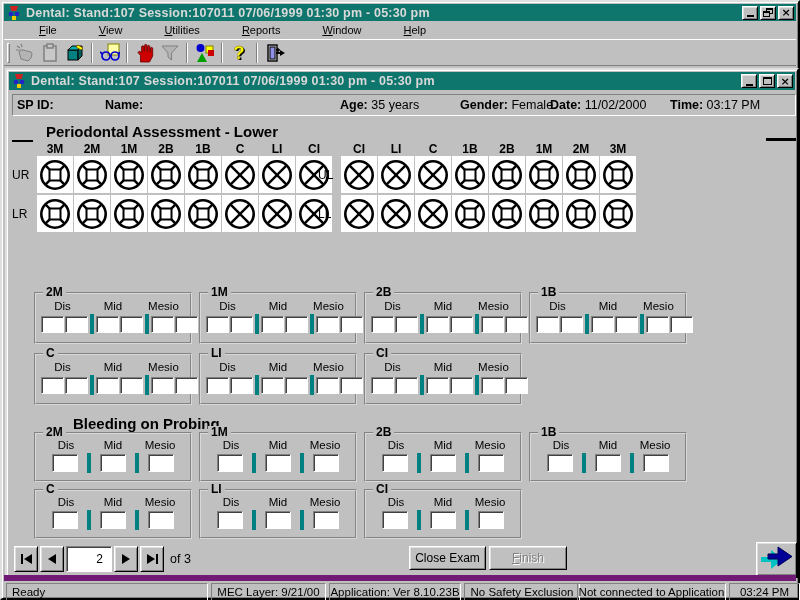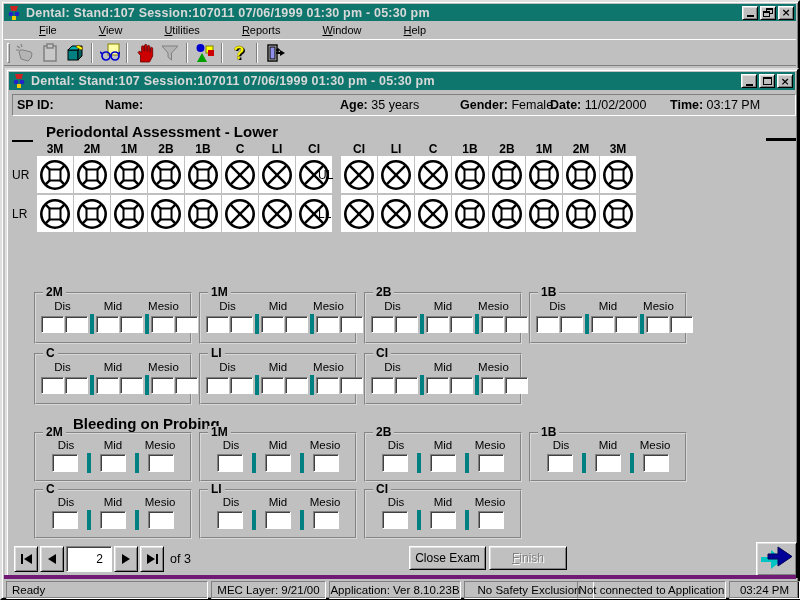--- a/index.html
+++ b/index.html
@@ -94,21 +94,21 @@
   .nav-btn { position:absolute; width:24px; height:26px; top:456px; }
   .page-field { position:absolute; left:57px; top:456px; width:46px; height:26px; background:#fff;
     border:1px solid; border-color:#808080 #fff #fff #808080; box-shadow: inset 1px 1px 0 #404040;
     text-align:right; padding:0 8px 0 2px; font-size:12px; }
   .nav-of { position:absolute; left:161px; top:462px; font-size:12.5px; }
   .action-btn { position:absolute; top:456px; height:24px; padding:0 8px; white-space:nowrap; }
   .action-btn.disabled { color:#808080; text-shadow:1px 1px 0 #fff; }
   .next-btn { position:absolute; left:747px; top:452px; width:41px; height:34px; }
 
   
-  .statusbar { position:absolute; left:2px; right:2px; bottom:2px; height:21px; border-top:4px solid #701a75; }
+  .statusbar { position:absolute; left:2px; right:2px; bottom:2px; height:21px; border-top:6px solid #701a75; }
   .status-panel { position:absolute; top:2px; height:18px; border:1px solid; border-color:#808080 #fff #fff #808080;
     font-size:11.5px; display:flex; align-items:center; justify-content:center; padding:0 5px;
     white-space:nowrap; overflow:hidden; }
   .status-panel.left-align { justify-content:flex-start; }
 </style>
 </head>
 <body>
 
 <div class="main-window">
 
@@ -851,17 +851,17 @@
           <polygon points="9,9 19,9 19,2 33,11.5 19,21 19,14 9,14" fill="#000099" stroke="#000055" stroke-width="1"></polygon>
         </svg>
       </button>
     </div>
   </div>
 
   <div class="statusbar">
       <div class="status-panel left-align" style="left: 2px; width: 202px;">Ready</div>
       <div class="status-panel" style="left: 207px; width: 115px;">MEC Layer: 9/21/00</div>
       <div class="status-panel" style="left: 325px; width: 132px;">Application: Ver 8.10.23B</div>
-      <div class="status-panel" style="left: 460px; width: 130px;">No Safety Exclusion</div>
+      <div class="status-panel" style="left: 460px; width: 116px;">No Safety Exclusion</div>
       <div class="status-panel" style="left: 573px; width: 149px;">Not connected to Application</div>
       <div class="status-panel" style="left: 725px; width: 71px;">03:24 PM</div>
     </div>
 </div>
 
 </body></html>

